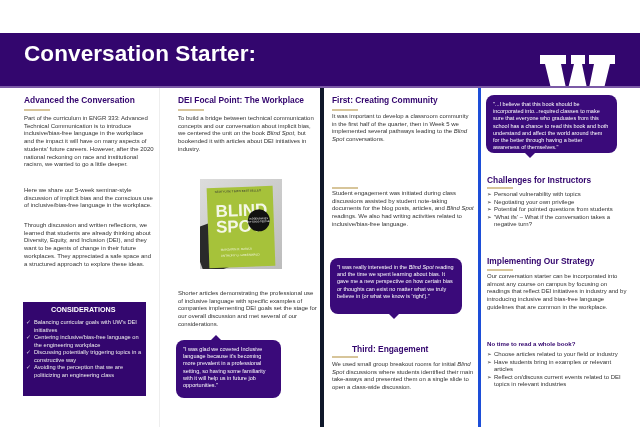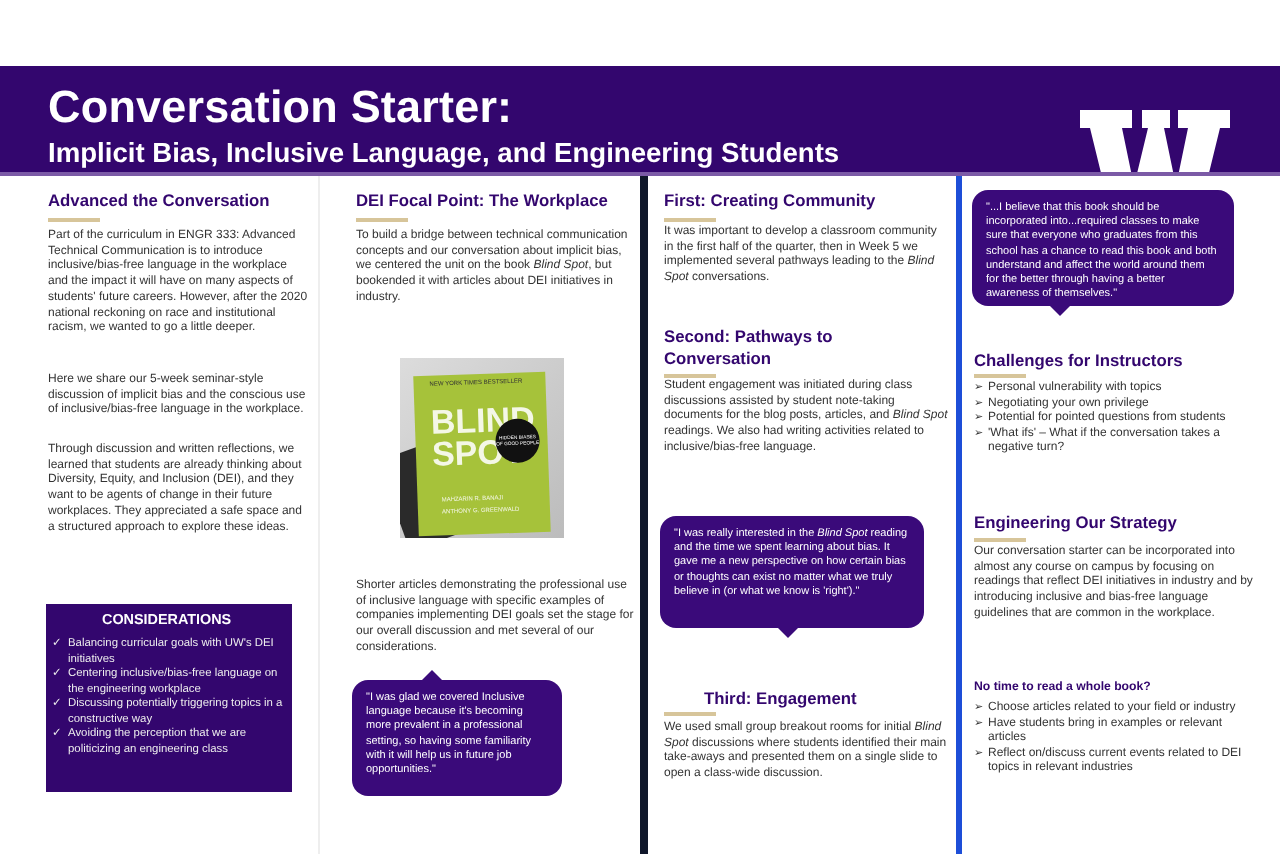--- a/index.html
+++ b/index.html
@@ -39,21 +39,20 @@
   ul.arrows li { font-size: 6.0px; line-height: 7.6px; color: #333; padding-left: 7px; position: relative; }
   ul.arrows li .mark { position: absolute; left: 0; top: 0; font-size: 5.5px; }
 
   .bookimg { position: absolute; left: 42px; top: 97px; width: 82px; height: 90px; background: #e8e8e8; overflow: hidden; }
 </style>
 </head>
 <body>
 
 <div class="header">
   <div class="title">Conversation Starter:</div>
-  <div class="subtitle">Implicit Bias, Inclusive Language, and Engineering Students</div>
   <div class="gold-bar"></div>
   <div class="authors">Mary-Colleen Jenkins and Tina Loucks-Jaret, Lecturers, Engineering Communication Program, College of Engineering</div>
   <svg class="wlogo" viewBox="0 0 75 58">
     <path d="M0,0 H26 V9 H21 L27,38 L34,9 H31 V0 H45 V9 H42 L48,38 L54,9 H49 V0 H75 V9 H70 L58,58 H41 L37.5,36 L34,58 H17 L5,9 H0 Z" fill="#ffffff"></path>
   </svg>
 </div>
 <div class="header-line"></div>
 
 <div class="col c1">
   <h2 style="left:24px; top:7px;">Advanced the Conversation</h2>
@@ -96,21 +95,20 @@
     <div class="tip" style="left:34px; top:-5px; border-bottom:6px solid #3a0a7a;"></div>
     <span>"I was glad we covered Inclusive language because it's becoming more prevalent in a professional setting, so having some familiarity with it will help us in future job opportunities."</span>
   </div>
 </div>
 
 <div class="col c3">
   <h2 style="left:8px; top:7px;">First: Creating Community</h2>
   <div class="underline" style="left:8px; top:21px;"></div>
   <p class="body" style="left:8px; top:25px; width:142px;"><span>It was important to develop a classroom community in the first half of the quarter, then in Week 5 we implemented several pathways leading to the </span><i>Blind Spot</i><span> conversations.</span></p>
 
-  <h2 style="left:8px; top:75px; width:130px;">Second: Pathways to Conversation</h2>
   <div class="underline" style="left:8px; top:99px;"></div>
   <p class="body" style="left:8px; top:102px; width:142px;"><span>Student engagement was initiated during class discussions assisted by student note-taking documents for the blog posts, articles, and </span><i>Blind Spot</i><span> readings. We also had writing activities related to inclusive/bias-free language.</span></p>
 
   <div class="quote" style="left:6px; top:170px; width:132px; height:56px;">
     <div class="tip" style="left:58px; top:55px; border-top:6px solid #3a0a7a;"></div>
     <span>"I was really interested in the </span><i>Blind Spot</i><span> reading and the time we spent learning about bias. It gave me a new perspective on how certain bias or thoughts can exist no matter what we truly believe in (or what we know is 'right')."</span>
   </div>
 
   <h2 style="left:20px; top:256px;margin-left:8px;">Third: Engagement</h2>
   <div class="underline" style="left:8px; top:268px;"></div>
@@ -125,21 +123,21 @@
 
   <h2 style="left:6px; top:87px;">Challenges for Instructors</h2>
   <div class="underline" style="left:6px; top:99px;"></div>
   <ul class="arrows" style="left:6px; top:103px; width:140px;">
     <li><span class="mark">➢</span><span>Personal vulnerability with topics</span></li>
     <li><span class="mark">➢</span><span>Negotiating your own privilege</span></li>
     <li><span class="mark">➢</span><span>Potential for pointed questions from students</span></li>
     <li><span class="mark">➢</span><span>'What ifs' – What if the conversation takes a negative turn?</span></li>
   </ul>
 
-  <h2 style="left:6px; top:168px;">Engineering Our Strategy</h2>
+  <h2 style="left:6px; top:168px;">Implementing Our Strategy</h2>
   <div class="underline" style="left:6px; top:181px;"></div>
   <p class="body" style="left:6px; top:185px; width:140px;">Our conversation starter can be incorporated into almost any course on campus by focusing on readings that reflect DEI initiatives in industry and by introducing inclusive and bias-free language guidelines that are common in the workplace.</p>
 
   <div style="position:absolute; left:6px; top:252px; font-size:6.1px; font-weight:bold; color:#33066e;">No time to read a whole book?</div>
   <ul class="arrows" style="left:6px; top:263px; width:140px;">
     <li><span class="mark">➢</span><span>Choose articles related to your field or industry</span></li>
     <li><span class="mark">➢</span><span>Have students bring in examples or relevant articles</span></li>
     <li><span class="mark">➢</span><span>Reflect on/discuss current events related to DEI topics in relevant industries</span></li>
   </ul>
 </div>

